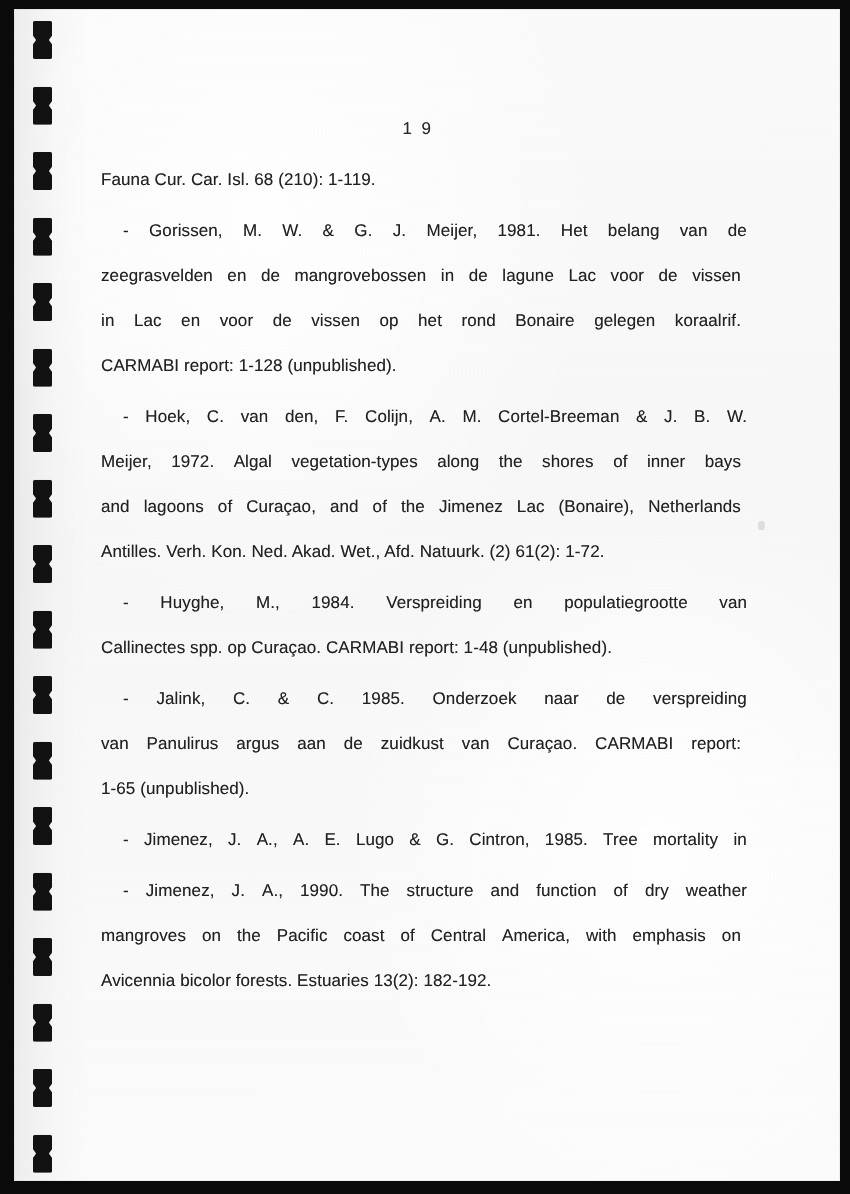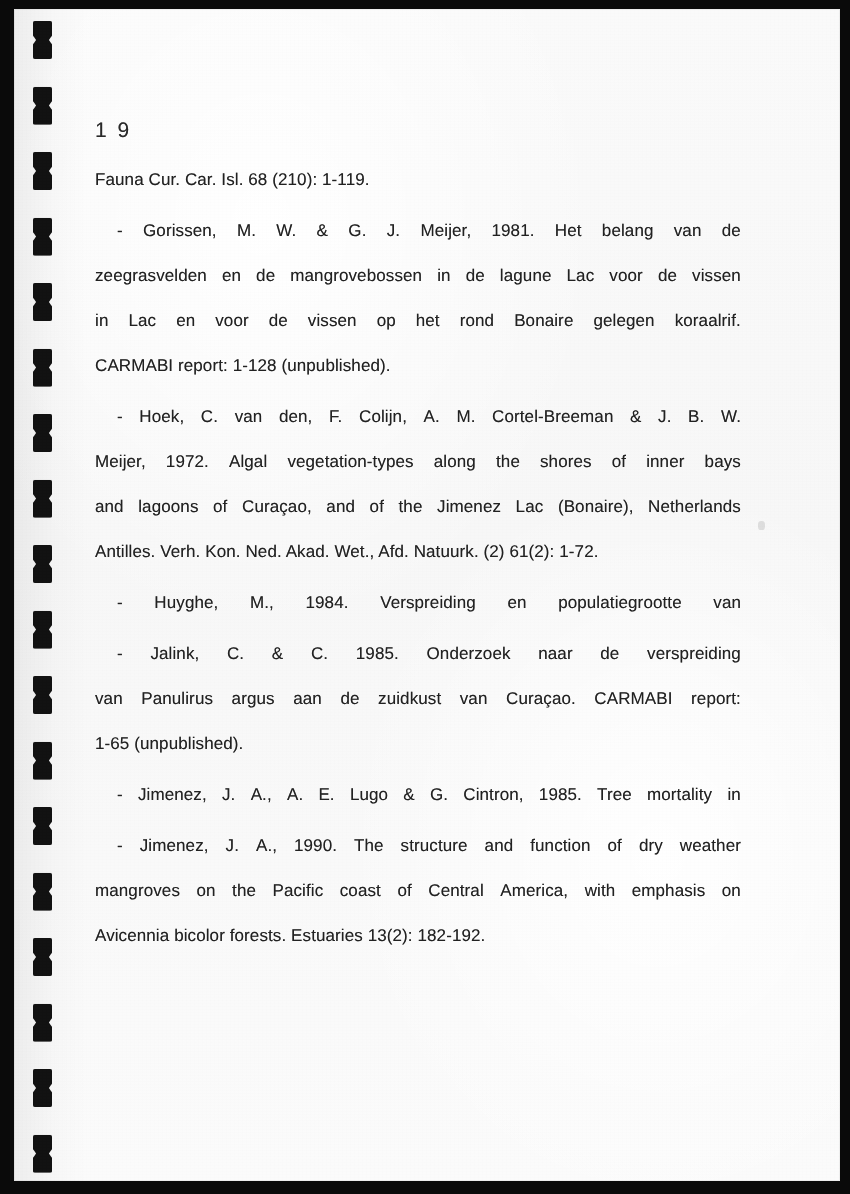--- a/index.html
+++ b/index.html
@@ -92,35 +92,35 @@
     left: 81px;
     top: 0;
     width: 646px;
   }
 
   #page-number {
     position: absolute;
     top: 110px;
     left: 0;
     width: 646px;
-    text-align: left;
-    font-size: 21px;
+    text-align: center;
+    font-size: 17px;
     color: #2a2a2a;
     letter-spacing: 2.5px;
   }
 
   #references {
     position: absolute;
     top: 148px;
     left: 0;
     width: 646px;
   }
 
   .ref-entry {
-    margin: 0 0 6px 0;
+    margin: 0 0 6px 6px;
   }
 
   .ref-line {
     font-size: 17px;
     line-height: 45px;
     height: 45px;
     color: #222222;
     white-space: nowrap;
     letter-spacing: 0.1px;
   }
@@ -292,20 +292,21 @@
             <div class="ref-line justify indent">
               <span>-</span>
               <span>Huyghe,</span>
               <span>M.,</span>
               <span>1984.</span>
               <span>Verspreiding</span>
               <span>en</span>
               <span>populatiegrootte</span>
               <span>van</span>
             </div>
+            <div class="ref-line">Callinectes spp. op Curaçao. CARMABI report: 1-48 (unpublished).</div>
           </div>
           <div class="ref-entry">
             <div class="ref-line justify indent">
               <span>-</span>
               <span>Jalink,</span>
               <span>C.</span>
               <span>&amp;</span>
               <span>C.</span>
               <span>1985.</span>
               <span>Onderzoek</span>

